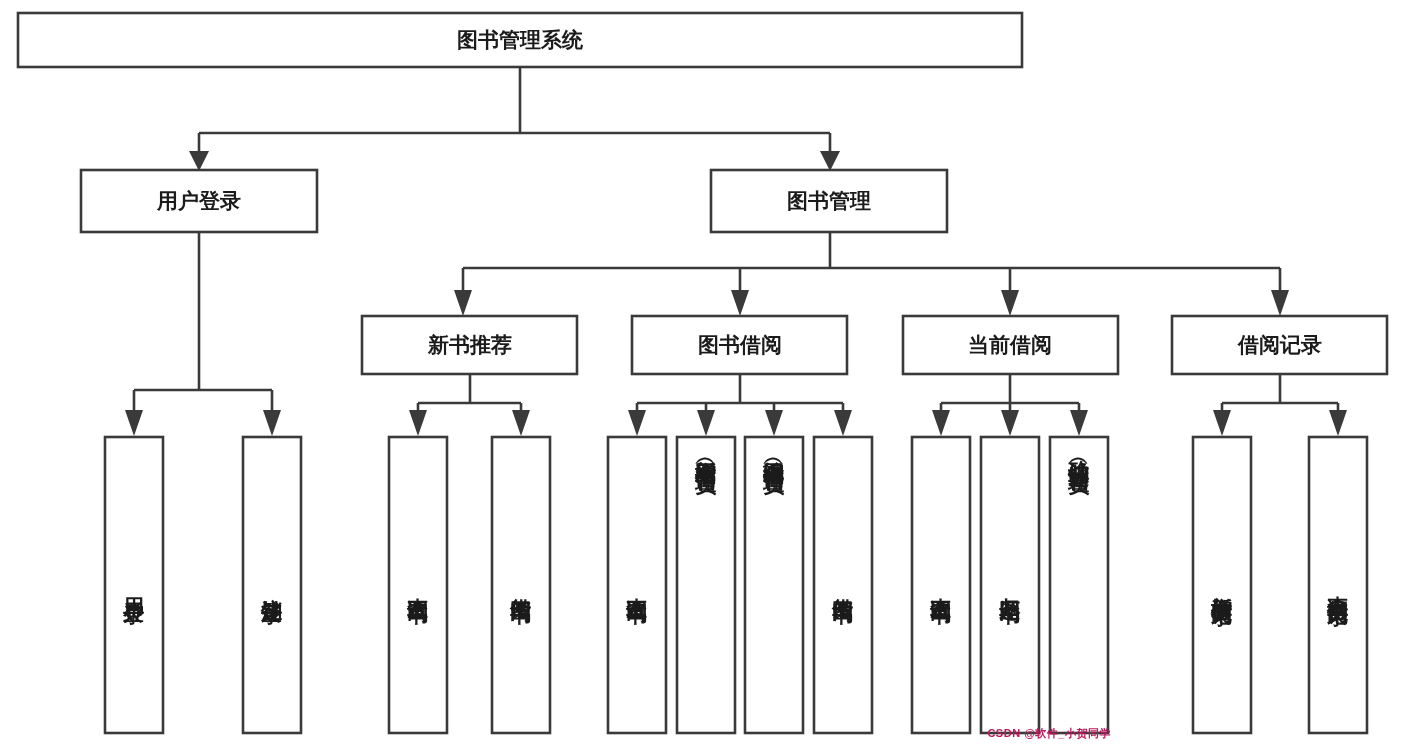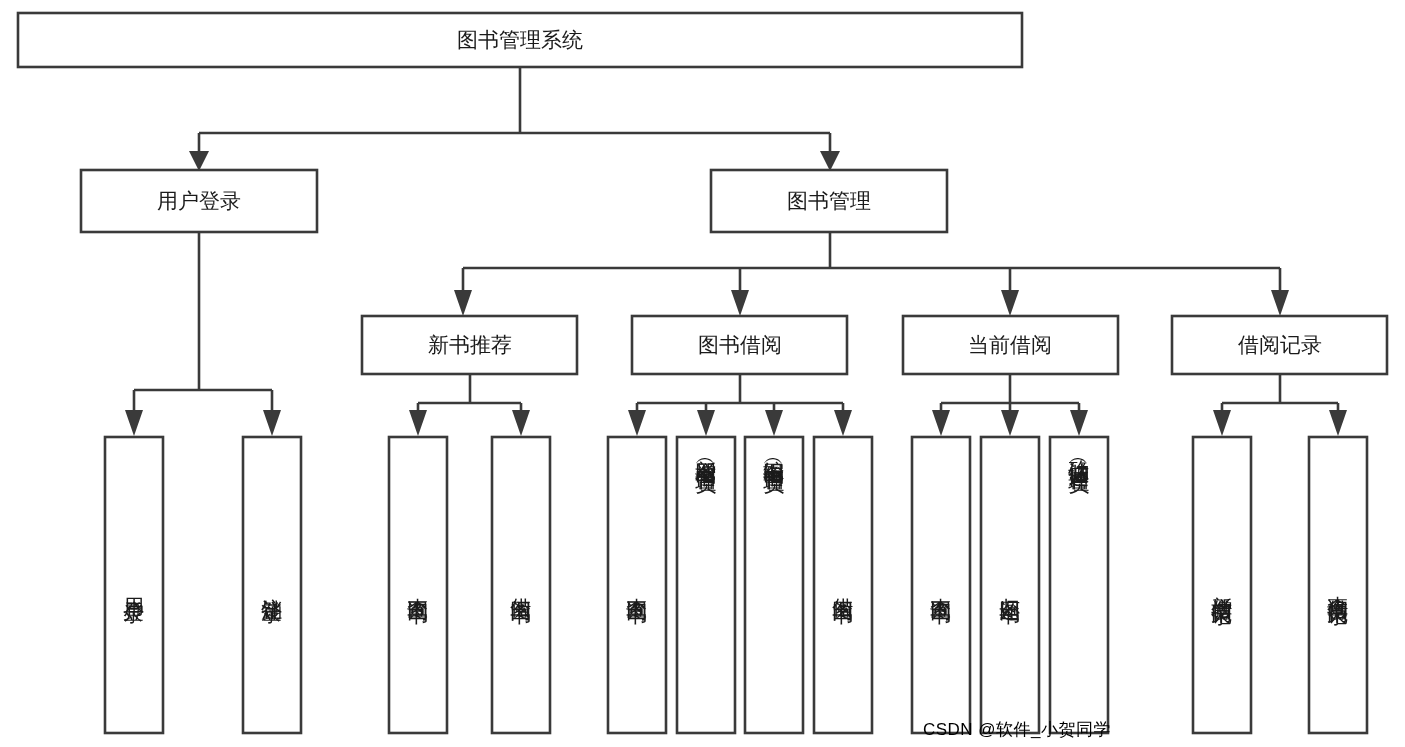--- a/index.html
+++ b/index.html
@@ -11,20 +11,21 @@
     width: 1405px;
     height: 747px;
     font-family: "Liberation Sans", "DejaVu Sans", sans-serif;
     overflow: hidden;
   }
   #diagram-root {
     position: relative;
     width: 1119px;
     height: 747px;
     background: #ffffff;
+    font-weight: bold;
   }
   svg#flow-svg {
     position: absolute;
     left: 0;
     top: 0;
     width: 1405px;
     height: 747px;
     display: block;
   }
   .node-rect {
@@ -64,22 +65,22 @@
     line-height: 1.12;
     letter-spacing: 2px;
     color: #1b1b1b;
     white-space: nowrap;
   }
   .watermark {
     position: absolute;
     right: 8px;
     bottom: 6px;
     font-family: "Liberation Sans", "DejaVu Sans", sans-serif;
-    font-size: 17px;
-    color: #000000;
+    font-size: 11px;
+    color: #be185d;
     letter-spacing: 0.5px;
     white-space: nowrap;
     pointer-events: none;
   }
 </style>
 </head>
 <body>
 
 <div id="diagram-root">
 

